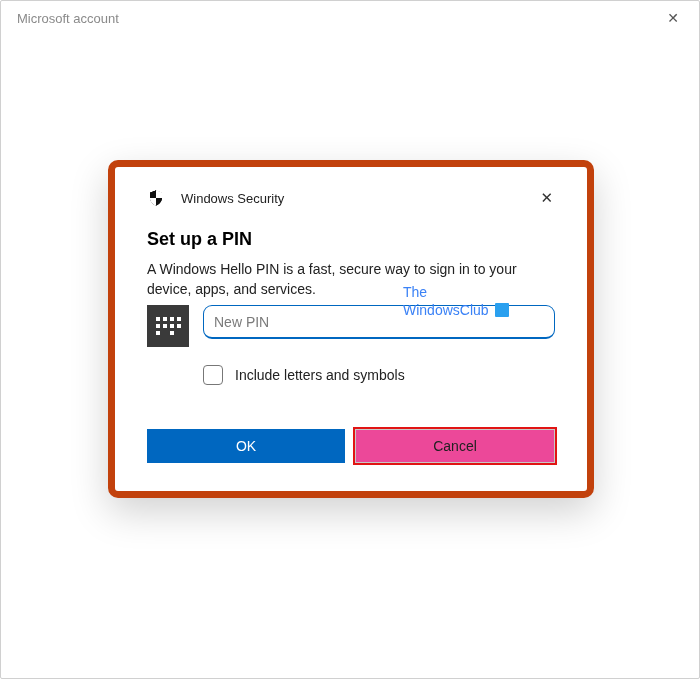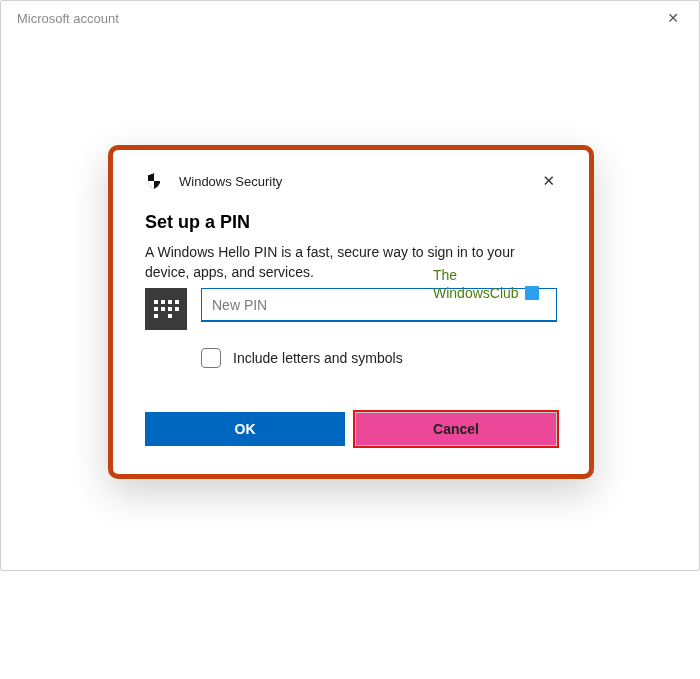--- a/index.html
+++ b/index.html
@@ -6,21 +6,21 @@
     body {
       font-family: "Segoe UI", Arial, sans-serif;
       background: #fff;
       width: 700px;
       height: 679px;
       position: relative;
       overflow: hidden;
     }
     .outer-window {
       width: 700px;
-      height: 571px;
+      height: 679px;
       border: 1px solid #d0d0d0;
       background: #fff;
       border-radius: 2px;
       position: relative;
     }
     .title-bar {
       height: 34px;
       display: flex;
       align-items: center;
       justify-content: space-between;
@@ -30,24 +30,24 @@
     }
     .title-bar .close {
       font-size: 14px;
       color: #555;
       cursor: pointer;
       padding: 2px 6px;
     }
     .dialog {
       position: absolute;
       left: 107px;
-      top: 144px;
+      top: 159px;
       width: 486px;
       background: #fff;
-      border: 5px solid #c2410c;
+      border: 7px solid #c2410c;
       border-radius: 10px;
       box-shadow: 0 14px 38px rgba(0,0,0,0.18);
       padding: 20px 32px 28px 32px;
     }
     .dialog-header {
       display: flex;
       align-items: center;
       justify-content: space-between;
       margin-bottom: 20px;
     }
@@ -70,25 +70,24 @@
       color: #222;
       line-height: 1.4;
       margin-bottom: 6px;
       max-width: 410px;
     }
     .watermark {
       position: absolute;
       left: 288px;
       top: 117px;
       font-size: 14px;
-      color: #4d7c0f;
+      color: #3b82f6;
       line-height: 1.25;
       font-family: "Segoe UI", Arial, sans-serif;
       pointer-events: none;
-      margin-left: 32px;
     }
     .watermark .row2 { display: flex; align-items: center; gap: 6px; }
     .wc-logo { width: 14px; height: 14px; background: #2aa0ef; border-radius: 1px; display: inline-block; }
     .form-area { display: flex; gap: 14px; align-items: flex-start; margin-bottom: 18px; }
     .keypad-icon {
       width: 42px;
       height: 42px;
       background: #3a3a3a;
       display: flex;
       flex-wrap: wrap;
@@ -110,20 +109,21 @@
       font-size: 14px;
       padding: 0 10px;
       color: #333;
       outline: none;
       font-family: inherit;
     }
     .pin-input::placeholder { color: #7b7b7b; }
     .pin-input.focused {
       border-color: #0067c0;
       border-bottom: 2px solid #0067c0;
+      border-radius: 9px;
     }
     .checkbox-row {
       display: flex;
       align-items: center;
       gap: 12px;
       margin-left: 56px;
       margin-bottom: 44px;
     }
     .checkbox {
       width: 20px;
@@ -135,21 +135,20 @@
     }
     .checkbox-label { font-size: 14px; color: #222; }
     .button-row { display: flex; gap: 10px; }
     .btn {
       flex: 1;
       height: 34px;
       font-size: 14px;
       border: none;
       cursor: pointer;
       font-family: inherit;
-      font-weight: bold;
     }
     .btn-primary { background: #0067c0; color: #fff; }
     .btn-secondary {
       background: #ec4899;
       color: #222;
       border: 1px solid #c8c8c8;
       outline: 2px solid #e11414;
       outline-offset: 0;
     }
   </style>

